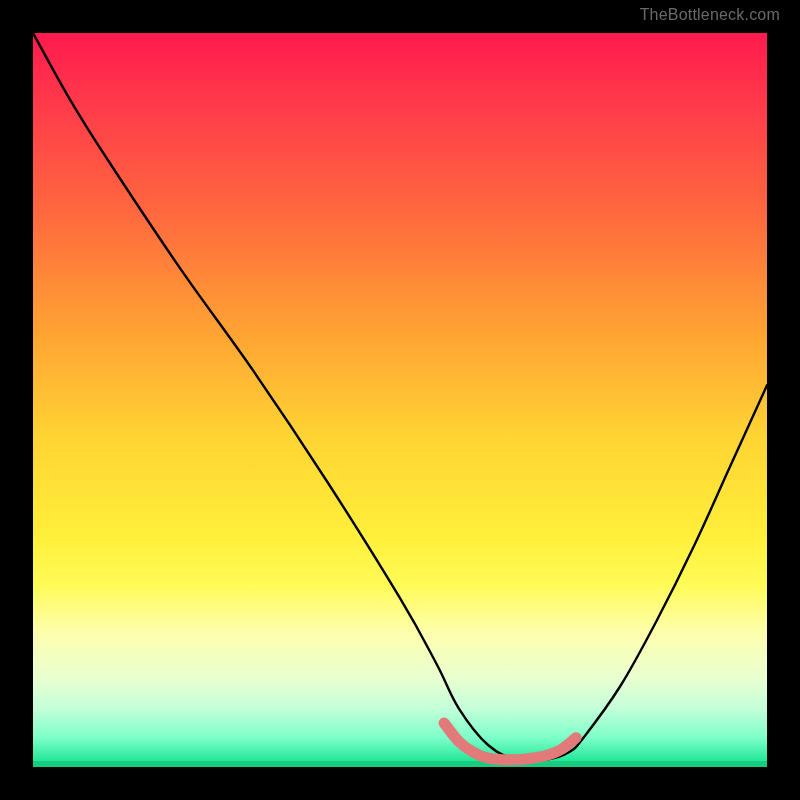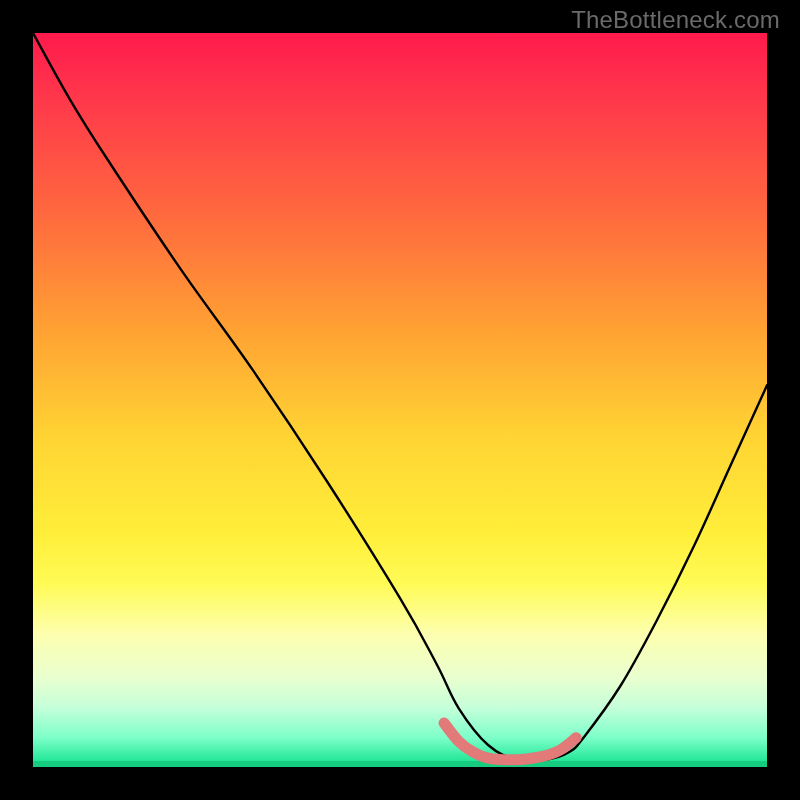--- a/index.html
+++ b/index.html
@@ -54,21 +54,21 @@
     left: 0; right: 0;
     bottom: 0;
     height: 6px;
     background: #16cc7f;
   }
   .watermark {
     position: absolute;
     top: 6px;
     right: 20px;
     color: #6a6a6a;
-    font-size: 24px;
+    font-size: 16px;
     font-weight: 400;
     letter-spacing: 0.2px;
     user-select: none;
   }
   svg.curve {
     position: absolute;
     inset: 0;
     width: 100%;
     height: 100%;
   }

